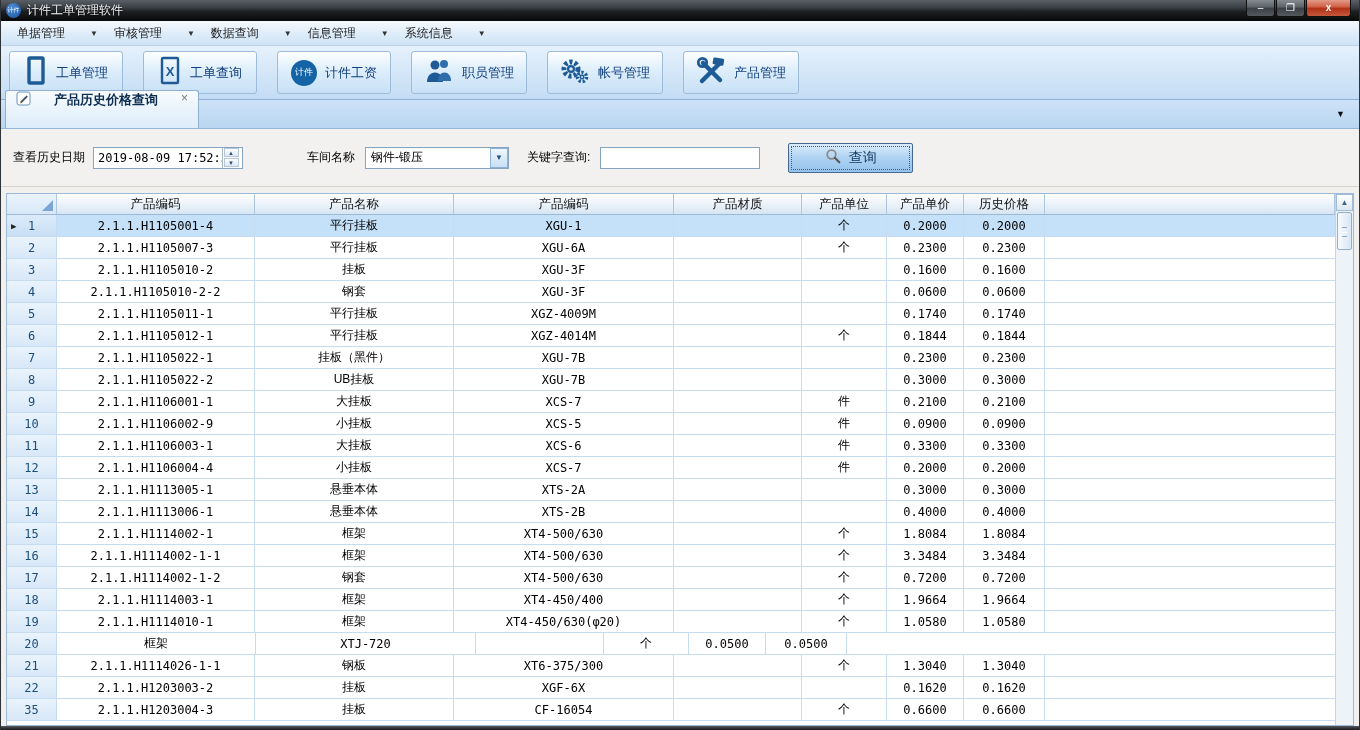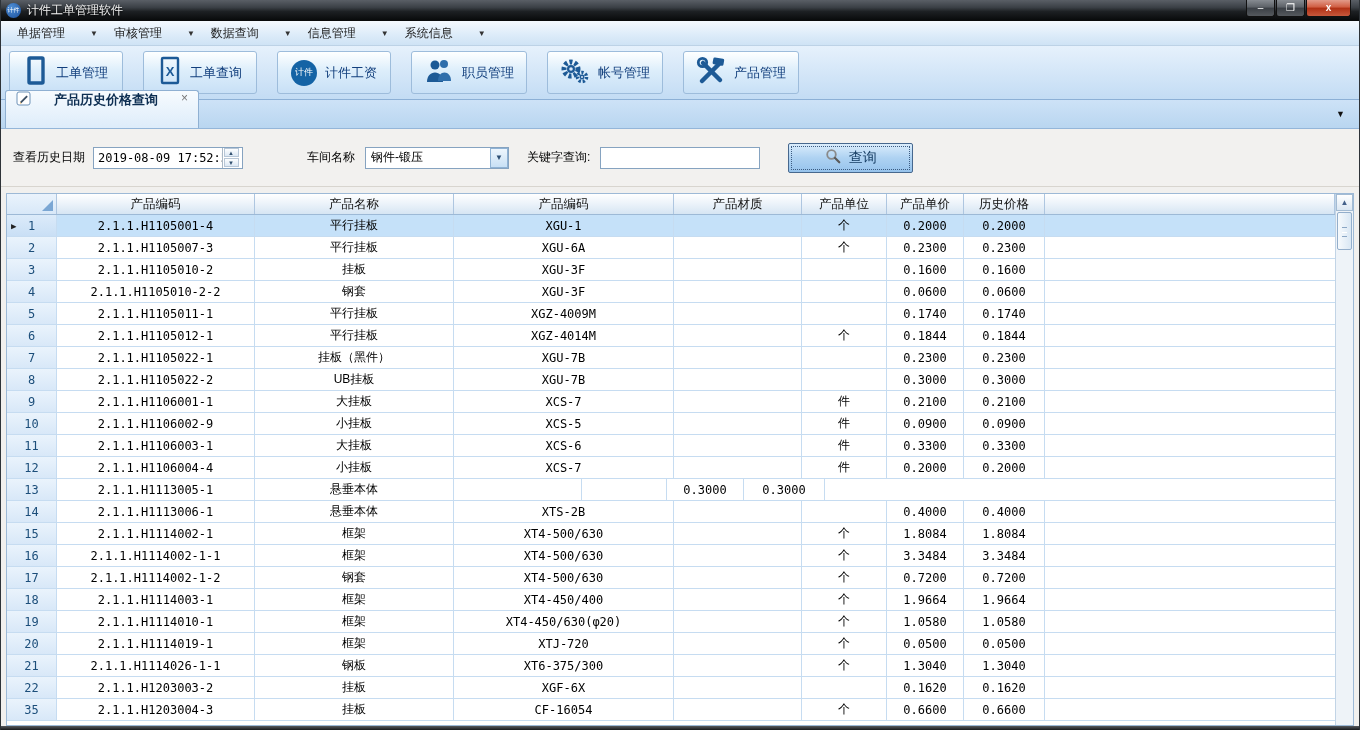--- a/index.html
+++ b/index.html
@@ -427,20 +427,21 @@
     <div class="g-cell c-price mono">0.2000</div>
     <div class="g-cell c-hist mono">0.2000</div>
     <div class="g-cell c-fill"></div>
   </div>
         <div class="g-row">
     <div class="g-cell c-num">
             <span>13</span>
           </div>
     <div class="g-cell c-code mono">2.1.1.H1113005-1</div>
     <div class="g-cell c-name">悬垂本体</div>
+    <div class="g-cell c-spec mono">XTS-2A</div>
     <div class="g-cell c-mat"></div>
     <div class="g-cell c-unit"></div>
     <div class="g-cell c-price mono">0.3000</div>
     <div class="g-cell c-hist mono">0.3000</div>
     <div class="g-cell c-fill"></div>
   </div>
         <div class="g-row">
     <div class="g-cell c-num">
             <span>14</span>
           </div>
@@ -515,21 +516,20 @@
     <div class="g-cell c-mat"></div>
     <div class="g-cell c-unit">个</div>
     <div class="g-cell c-price mono">1.0580</div>
     <div class="g-cell c-hist mono">1.0580</div>
     <div class="g-cell c-fill"></div>
   </div>
         <div class="g-row">
     <div class="g-cell c-num">
             <span>20</span>
           </div>
-    <div class="g-cell c-code mono">2.1.1.H1114019-1</div>
     <div class="g-cell c-name">框架</div>
     <div class="g-cell c-spec mono">XTJ-720</div>
     <div class="g-cell c-mat"></div>
     <div class="g-cell c-unit">个</div>
     <div class="g-cell c-price mono">0.0500</div>
     <div class="g-cell c-hist mono">0.0500</div>
     <div class="g-cell c-fill"></div>
   </div>
         <div class="g-row">
     <div class="g-cell c-num">

